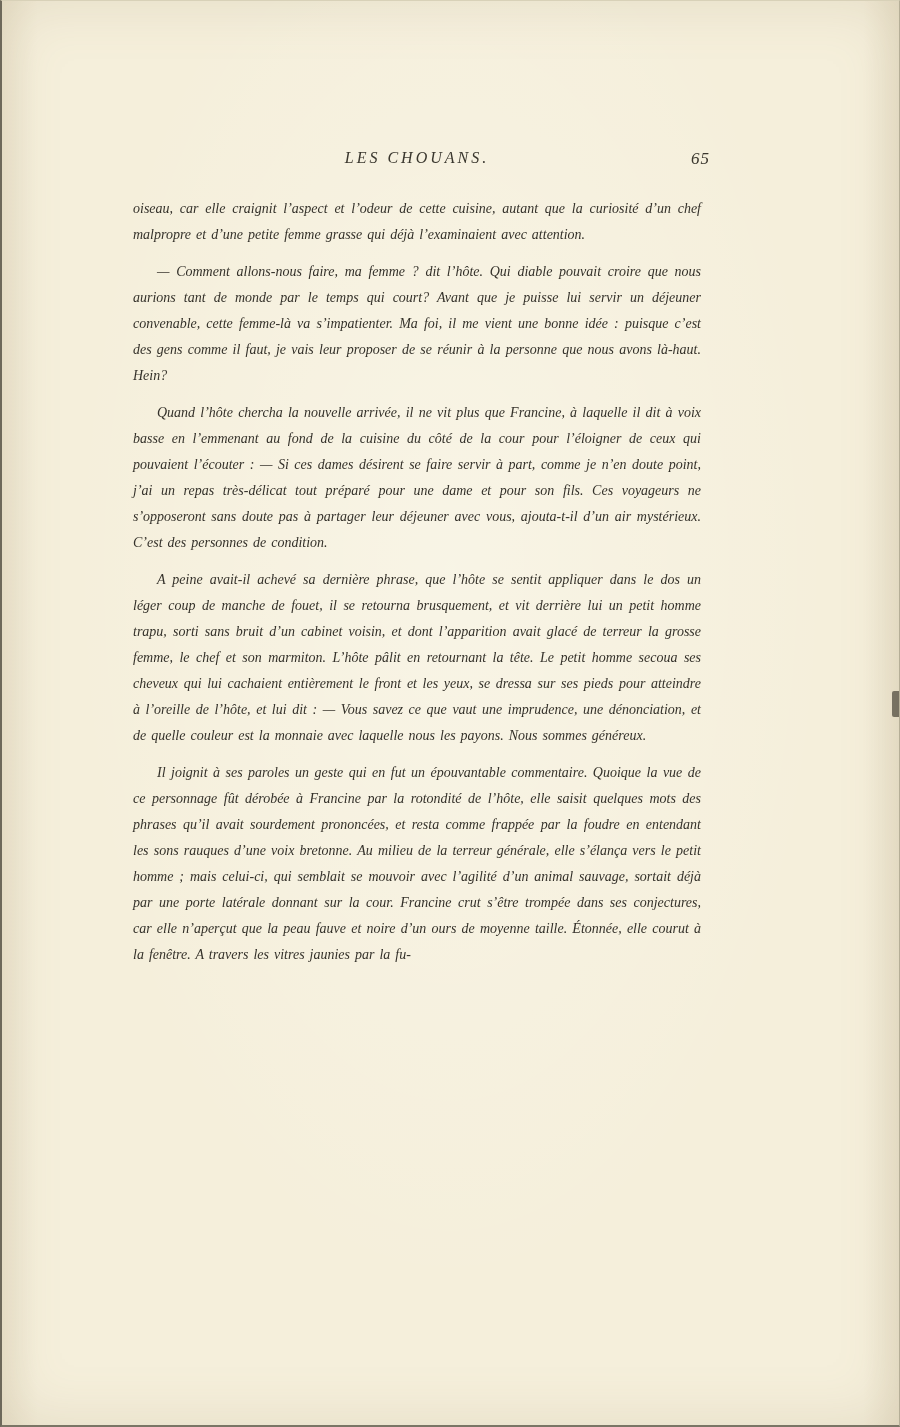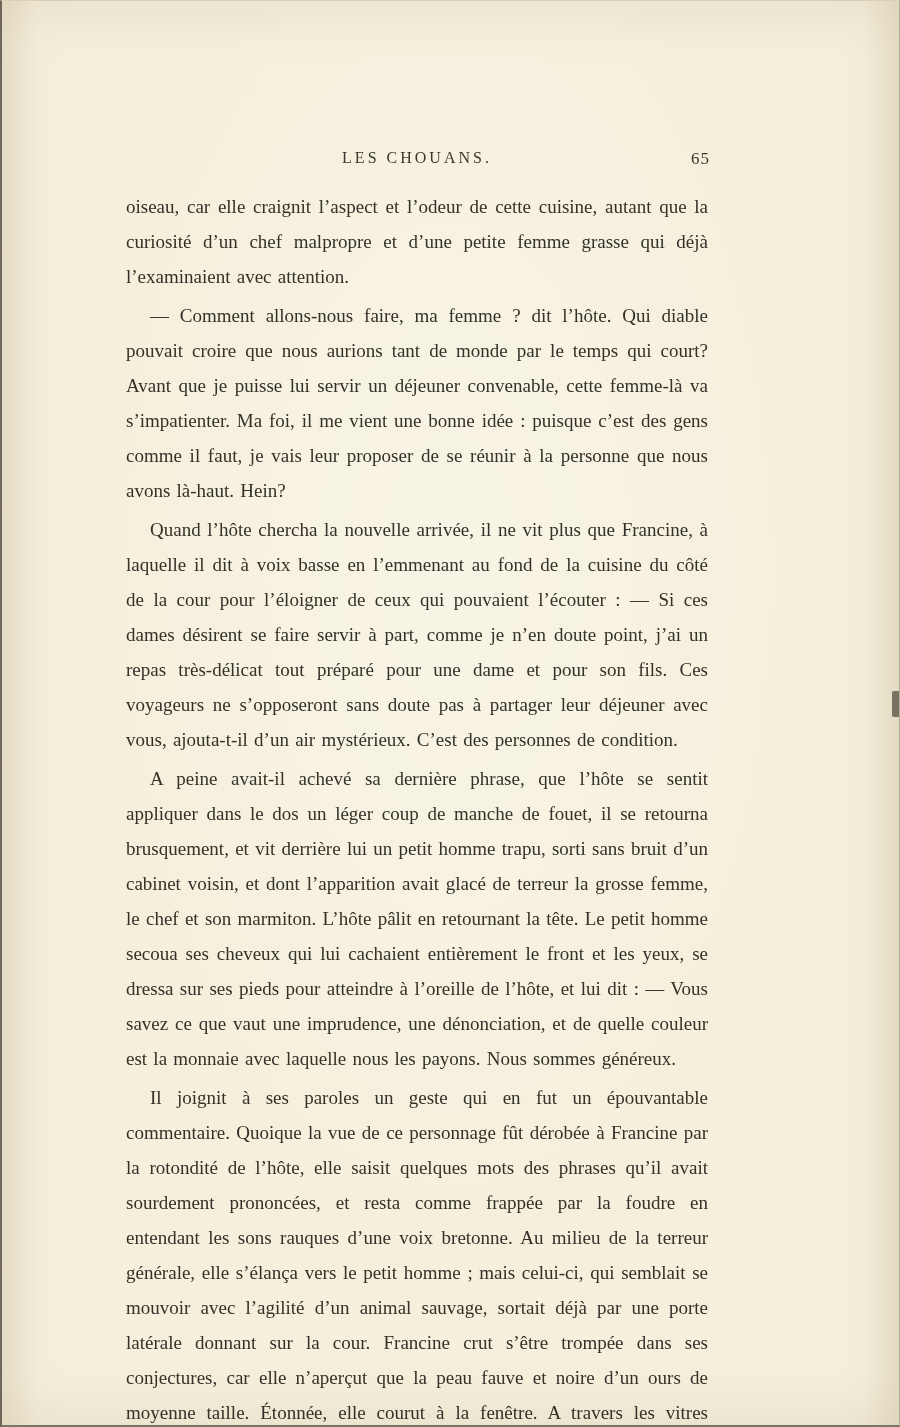--- a/index.html
+++ b/index.html
@@ -17,20 +17,21 @@
       linear-gradient(90deg, rgba(160,140,100,0.10) 0%, rgba(0,0,0,0) 4%, rgba(0,0,0,0) 96%, rgba(160,140,100,0.12) 100%);
     box-sizing: border-box;
     border-left: 2px solid #6d685a;
     border-bottom: 2px solid #7a7565;
     border-right: 1px solid #b5ae97;
     border-top: 1px solid #d8d1b8;
     box-shadow: inset 0 0 60px rgba(150,130,90,0.18);
     overflow: hidden;
     font-family: "Liberation Serif", "DejaVu Serif", serif;
     color: #35322a;
+    font-style: italic;
   }
   .header {
     position: absolute;
     left: 120px;
     top: 148px;
     width: 590px;
     height: 24px;
   }
   .running-title {
     display: block;
@@ -47,24 +48,24 @@
     letter-spacing: 1px;
     color: #3a372e;
   }
   .text-block {
     position: absolute;
     left: 120px;
     top: 184px;
     width: 590px;
   }
   .para {
-    margin: 4px;
+    margin: 11px;
     padding: 0;
-    font-size: 19px;
-    line-height: 35px;
+    font-size: 14px;
+    line-height: 26px;
     text-align: justify;
     text-indent: 24px;
     word-spacing: 1.5px;
     color: #34312a;
   }
   .para.continuation {
     text-indent: 0;
   }
   .footer {
     position: absolute;

